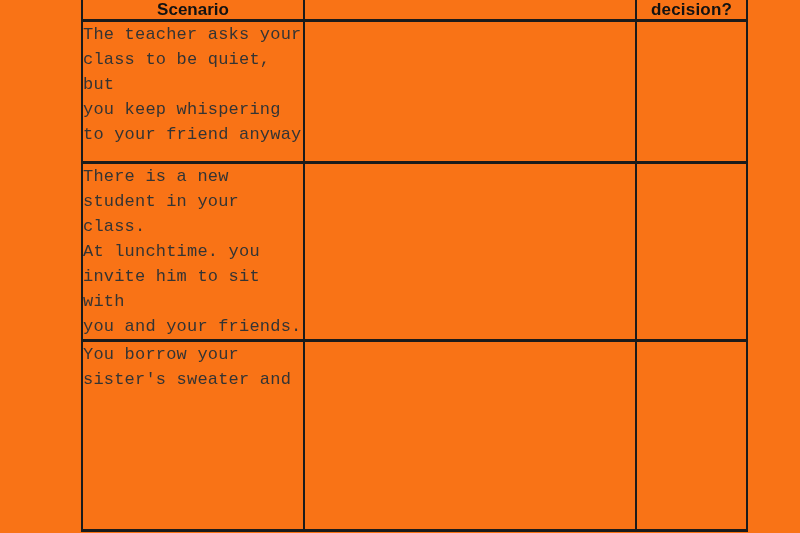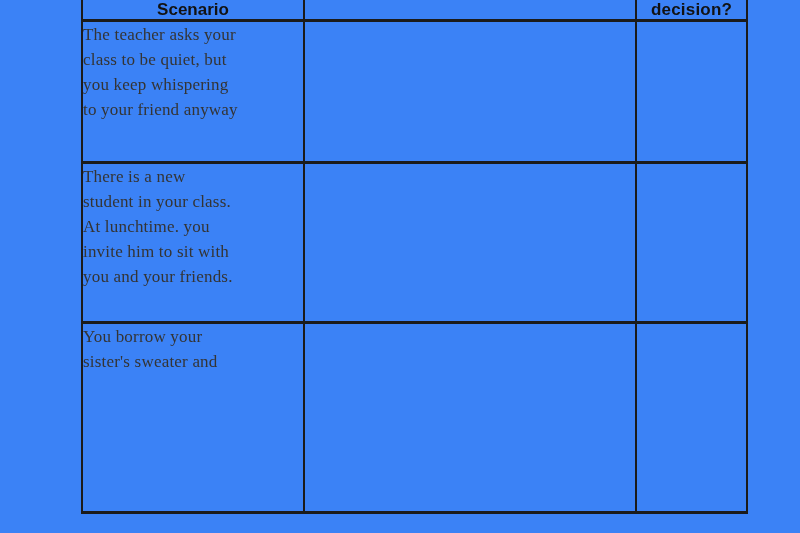--- a/index.html
+++ b/index.html
@@ -9,21 +9,21 @@
   body {
     position: relative;
     width: 800px;
     height: 533px;
     overflow: hidden;
     background: #fdfdfd;
   }
   .page {
     position: absolute;
     inset: 0;
-    background: #3b82f6;
+    background: #f97316;
   }
   table.worksheet {
     position: absolute;
     left: 81px;
     top: -78px;
     border-collapse: collapse;
     table-layout: fixed;
   }
   table.worksheet td {
     border-style: solid;
@@ -44,21 +44,21 @@
     font-size: 17px;
     line-height: 18px;
     color: #121212;
     text-align: center;
     vertical-align: bottom;
   }
   td.header-scenario { padding-bottom: 17px; }
   td.header-decision { padding-bottom: 4px; letter-spacing: 0.2px; }
 
   td.scenario-cell {
-    font-family: Liberation Serif, serif;
+    font-family: Liberation Mono, monospace;
     font-size: 17px;
     line-height: 25px;
     letter-spacing: 0.2px;
     color: #343434;
     vertical-align: top;
     padding: 13px 2px 0 8px;
     white-space: pre-line;
   }
   td.blank-cell {
     vertical-align: top;

